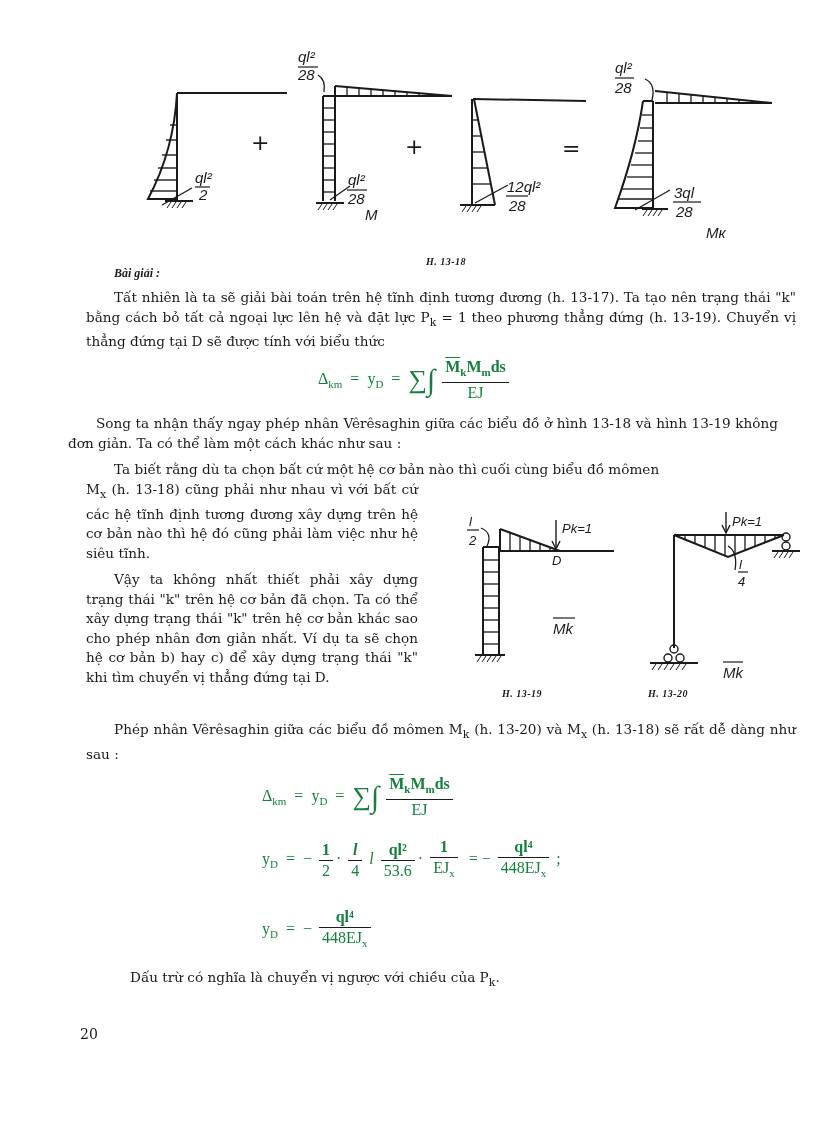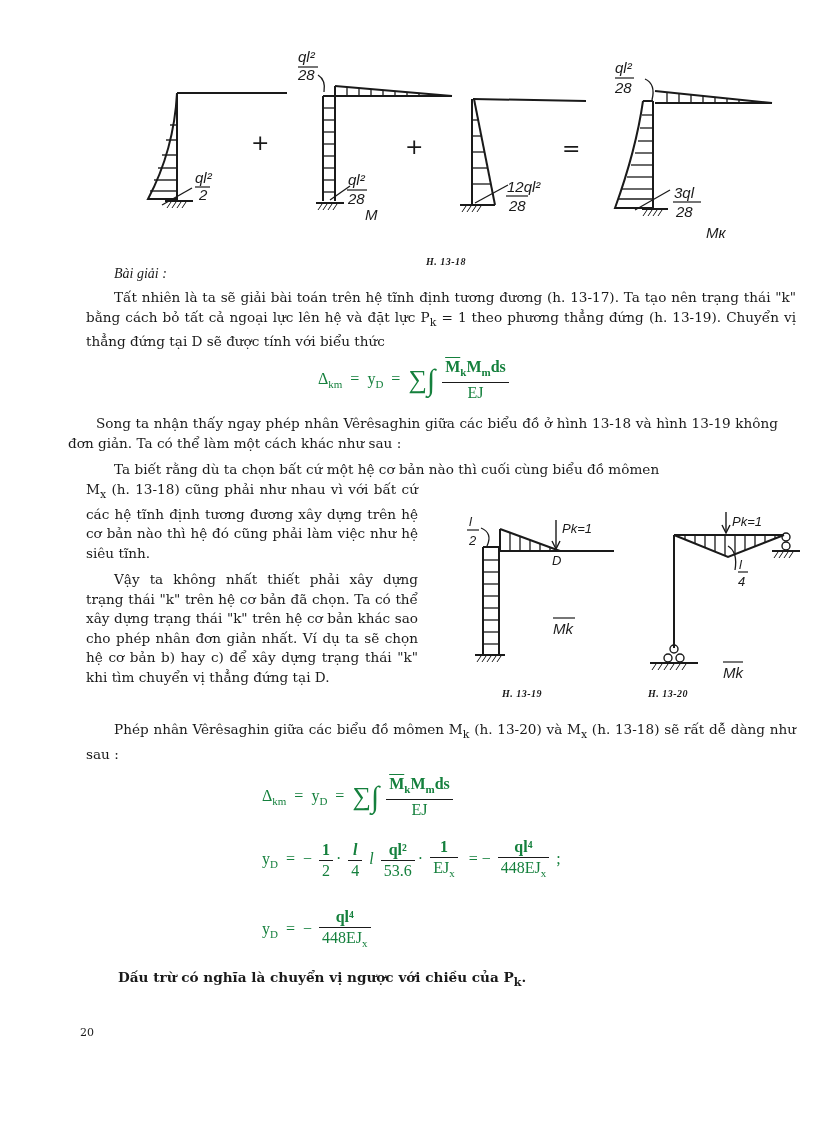--- a/index.html
+++ b/index.html
@@ -6,36 +6,36 @@
   body {
     width:816px; height:1123px; position:relative; overflow:hidden;
     background:#ffffff; color:#1a1a1a;
     font-family:"DejaVu Serif", "Liberation Serif", serif;
   }
   .abs { position:absolute; }
   svg { position:absolute; overflow:visible; }
   .diag-label { font-family:"Liberation Sans", sans-serif; font-style:italic; font-size:15px; fill:#1a1a1a; }
   .diag-small { font-family:"Liberation Sans", sans-serif; font-style:italic; font-size:13px; fill:#1a1a1a; }
   .caption { font-family:"Liberation Serif", serif; font-style:italic; font-weight:bold; font-size:10px; letter-spacing:0.5px; }
-  .heading { font-family:"Liberation Serif", serif; font-style:italic; font-weight:normal; font-size:14px; }
+  .heading { font-family:"Liberation Serif", serif; font-style:italic; font-weight:bold; font-size:12px; }
   .para {
     font-family:"DejaVu Serif", serif; font-size:13.6px; line-height:19.6px;
     text-align:justify; color:#1a1a1a;
   }
   .para p { margin:0; }
   .indent { text-indent:28px; }
   .math { font-family:"Liberation Serif", serif; font-size:16px; color:#15803d; white-space:nowrap; }
   .frac { display:inline-block; vertical-align:middle; text-align:center; margin:0 3px; }
   .frac .num { display:block; border-bottom:1.3px solid #1a1a1a; padding:0 3px 1px; line-height:18px;font-weight:bold; }
   .frac .den { display:block; padding:1px 3px 0; line-height:18px; }
   .sub { font-size:11px; vertical-align:-4px; }
   .ovl { text-decoration:overline; }
   .big { font-size:26px; vertical-align:-4px; }
   .integ { font-size:30px; vertical-align:-6px; font-style:normal; }
-  .pageno { font-family:"DejaVu Serif", serif; font-size:11px; }
+  .pageno { font-family:"DejaVu Serif", serif; font-size:14px; }
 </style>
 </head>
 <body>
 
 <div>
 
   <svg width="816" height="260" style="left:0;top:0">
     <g stroke="#1a1a1a" fill="none" stroke-width="2">
       <line x1="177" y1="93" x2="287" y2="93"></line>
       <line x1="177" y1="93" x2="177" y2="200"></line>
@@ -335,17 +335,17 @@
   <span class="frac"><span class="num">ql⁴</span><span class="den"><span>448EJ</span><span class="sub">x</span></span></span>
   <span>;</span>
 </div>
 
 <div class="abs math" style="left:262px;top:908px;">
   <span>y</span><span class="sub">D</span>
   &nbsp;=&nbsp;&nbsp;<span>−</span>
   <span class="frac"><span class="num">ql⁴</span><span class="den"><span>448EJ</span><span class="sub">x</span></span></span>
 </div>
 
-<div class="abs para" style="left:90px;top:968px;width:710px;font-weight:bold;">
+<div class="abs para" style="left:102px;top:968px;width:710px;">
   <p class="indent"><span>Dấu trừ có nghĩa là chuyển vị ngược với chiều của P</span><span class="sub">k</span><span>.</span></p>
 </div>
 
 <div class="abs pageno" style="left:80px;top:1026px;">20</div>
 
 </body></html>

